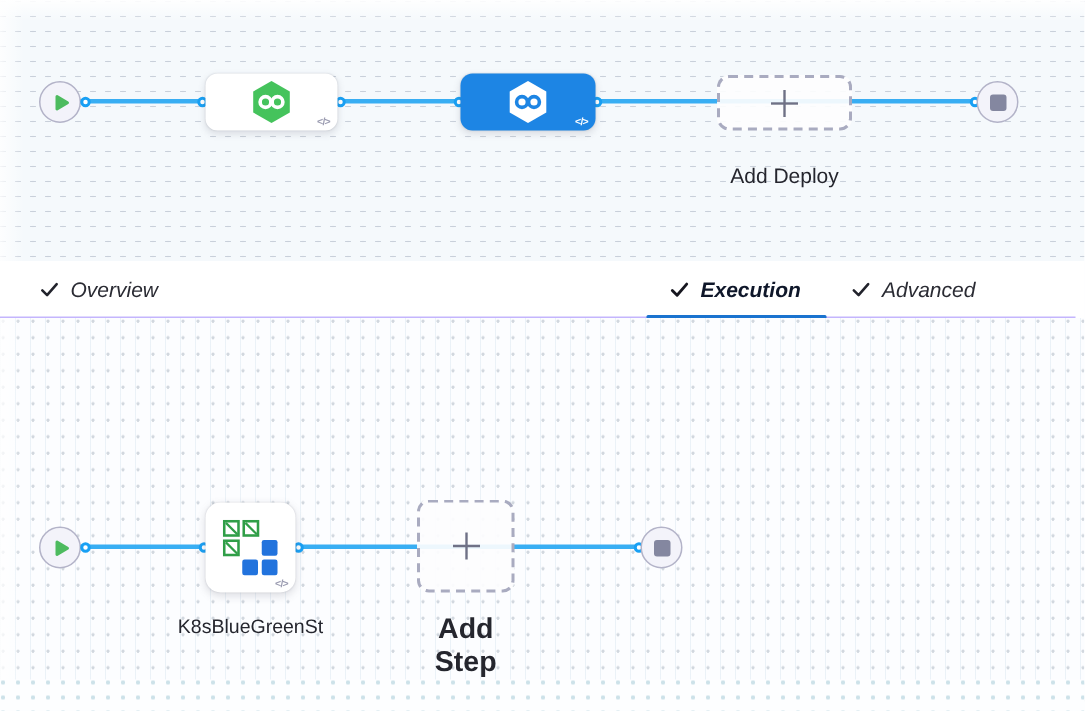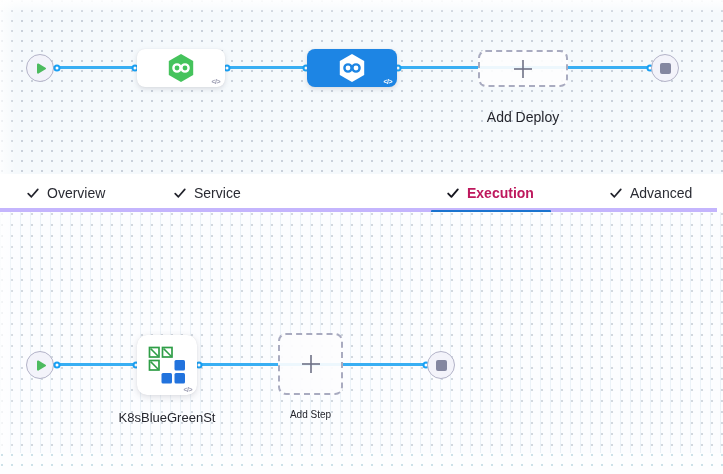--- a/index.html
+++ b/index.html
@@ -84,28 +84,28 @@
   }
 
   .node-label {
     position:absolute; text-align:center; color:#25262e; font-size:14px;
   }
   .step-label { font-size:13px; line-height:20px; color:#25262e; }
 
   
   .tab-bar {
     position:absolute; left:0; top:174px; width:717px; height:38px;
-    background:#fff; border-bottom:4px solid #c4b5fd;
+    background:#fff; border-bottom:1px solid #c4b5fd;font-style:italic;
   }
   .tab {
     position:absolute; top:0; height:38px;
     display:flex; align-items:center; gap:7px;
     font-size:14px; color:#2a2b33; cursor:pointer;
   }
-  .tab.active { color:#be185d; font-weight:bold; }
+  .tab.active { color:#0f172a; font-weight:bold; }
   .tab.active::after {
     content:""; position:absolute; left:-15px; right:-17px; bottom:-1px;
     height:3px; background:#1a73cf; border-radius:1px;
   }
   .check { display:block; }
 
   svg { display:block; }
 </style>
 </head>
 <body>
@@ -162,36 +162,30 @@
 
   <div class="tab-bar">
 
     <div class="tab" style="left:26px;">
       <svg class="check" width="14" height="14" viewBox="0 0 14 14">
         <polyline points="2.2,7.6 5.4,10.8 11.8,3.4" fill="none" stroke="#22232c" stroke-width="1.7" stroke-linecap="round" stroke-linejoin="round"></polyline>
       </svg>
       <span>Overview</span>
     </div>
 
-    <div class="tab" style="left:173px;">
-      <svg class="check" width="14" height="14" viewBox="0 0 14 14">
-        <polyline points="2.2,7.6 5.4,10.8 11.8,3.4" fill="none" stroke="#22232c" stroke-width="1.7" stroke-linecap="round" stroke-linejoin="round"></polyline>
-      </svg>
-      <span>Service</span>
-    </div>
 
 
     <div class="tab active" style="left:446px;">
       <svg class="check" width="14" height="14" viewBox="0 0 14 14">
         <polyline points="2.2,7.6 5.4,10.8 11.8,3.4" fill="none" stroke="#16161f" stroke-width="1.9" stroke-linecap="round" stroke-linejoin="round"></polyline>
       </svg>
       <span>Execution</span>
     </div>
 
-    <div class="tab" style="left:609px;">
+    <div class="tab" style="left:567px;">
       <svg class="check" width="14" height="14" viewBox="0 0 14 14">
         <polyline points="2.2,7.6 5.4,10.8 11.8,3.4" fill="none" stroke="#22232c" stroke-width="1.7" stroke-linecap="round" stroke-linejoin="round"></polyline>
       </svg>
       <span>Advanced</span>
     </div>
   </div>
 
   <div class="step-canvas">
 
     <div class="flow-line" style="left:40px; top:151px; width:386px;"></div>
@@ -230,21 +224,21 @@
     <div class="node-label step-label" style="left:110px; top:196px; width:114px;">
       <div>K8sBlueGreenSt</div>
     </div>
 
     <div class="add-box" style="left:278px; top:121px; width:65px; height:62px;">
       <svg width="22" height="22" viewBox="0 0 22 22">
         <line x1="11" y1="2" x2="11" y2="20" stroke="#6f7186" stroke-width="1.6"></line>
         <line x1="2" y1="11" x2="20" y2="11" stroke="#6f7186" stroke-width="1.6"></line>
       </svg>
     </div>
-    <div class="node-label" style="left:278px; top:197px; width:65px; font-size:10px;">Add Step</div>
+    <div class="node-label" style="left:278px; top:197px; width:65px; font-size:19px;font-weight:bold;">Add Step</div>
 
     <div class="terminal" style="left:427px; top:139px;">
       <span class="stop-square"></span>
     </div>
 
     <div class="bottom-strip"></div>
   </div>
 
 </div>
 

